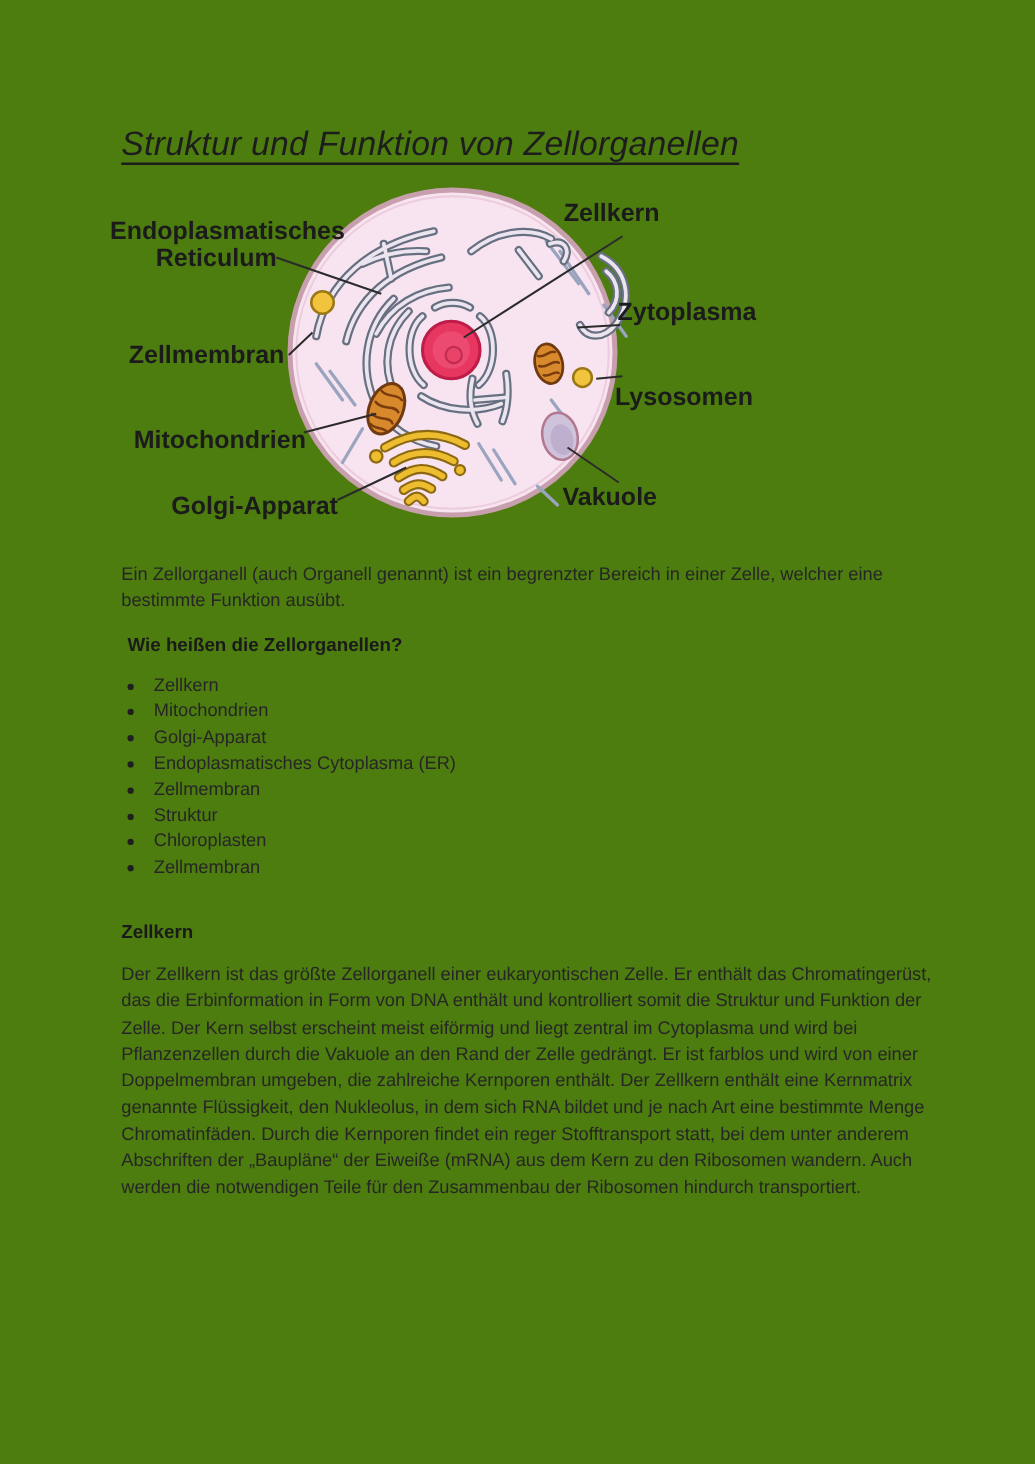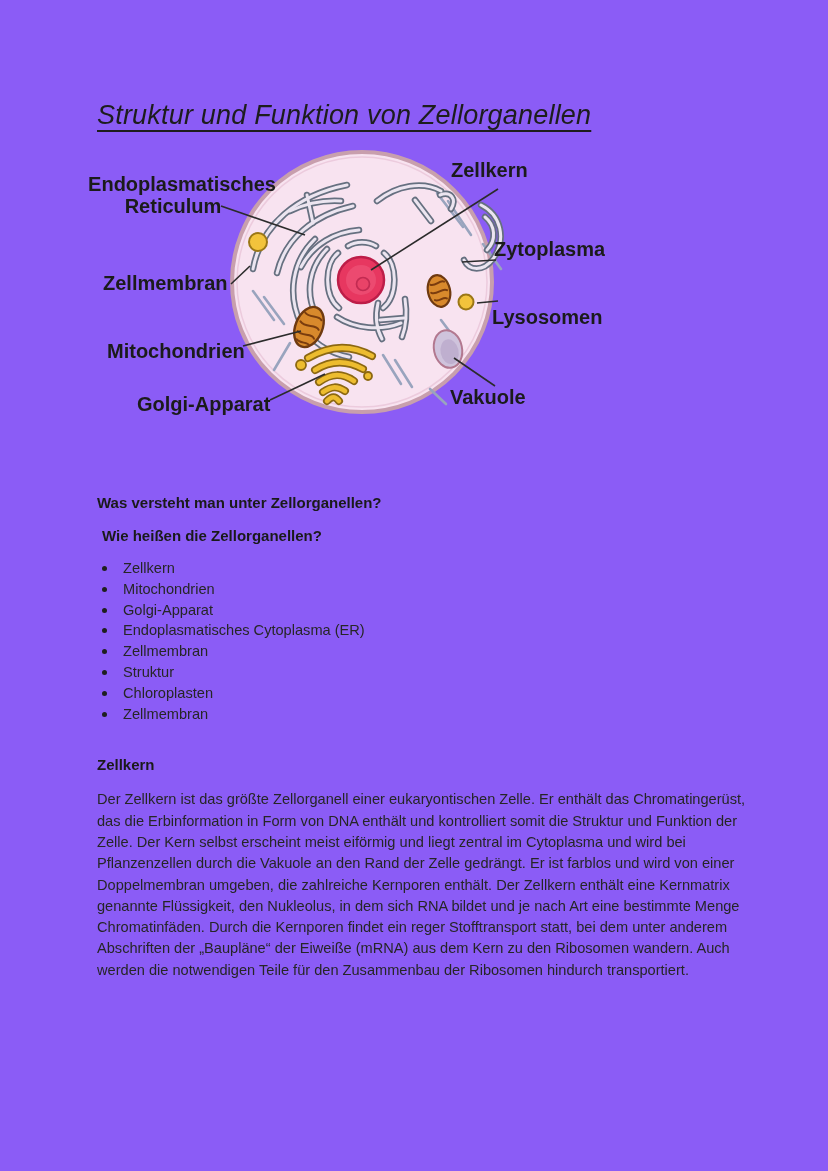--- a/index.html
+++ b/index.html
@@ -4,21 +4,21 @@
 <title>Dokument</title>
 <style>
   html,body{margin:0;padding:0;background:#ffffff;}
   body{
     width:828px;height:1171px;position:relative;overflow:hidden;
     font-family:"Liberation Sans","DejaVu Sans",sans-serif;
     color:#262626;
   }
   .page{
     position:absolute;top:0;left:0;width:828px;height:1171px;
-    padding:100px 81px 0 97px;box-sizing:border-box;background:#8b5cf6;
+    padding:100px 81px 0 97px;box-sizing:border-box;background:#4d7c0f;
   }
   .doc-title{
     font-size:27px;font-weight:400;font-style:italic;color:#1d1d1d;
     letter-spacing:0.2px;margin:0;
     text-decoration:underline;text-decoration-thickness:2px;text-underline-offset:6px;
   }
   .figure-wrap{margin:12px 0 0 -12px;width:520px;height:292px;}
   .content{max-width:652px;}
   .sec-heading{
     font-size:15px;font-weight:700;color:#1a1a1a;margin:0;line-height:19px;
@@ -186,21 +186,21 @@
       <text x="18" y="147">Zellmembran</text>
       <text x="407" y="181">Lysosomen</text>
       <text x="22" y="215">Mitochondrien</text>
       <text x="365" y="261">Vakuole</text>
       <text x="52" y="268">Golgi-Apparat</text>
     </svg>
   </div>
 
   <div class="content">
 
-    <h2 class="sec-heading h1x">Was versteht man unter Zellorganellen?</h2>
+    <p class="body-text">Ein Zellorganell (auch Organell genannt) ist ein begrenzter Bereich in einer Zelle, welcher eine bestimmte Funktion ausübt.</p>
 
     <h2 class="sec-heading h2x">Wie heißen die Zellorganellen?</h2>
     <ul class="organelles">
       <li>Zellkern</li>
       <li>Mitochondrien</li>
       <li>Golgi-Apparat</li>
       <li>Endoplasmatisches Cytoplasma (ER)</li>
       <li>Zellmembran</li>
       <li>Struktur</li>
       <li>Chloroplasten</li>

